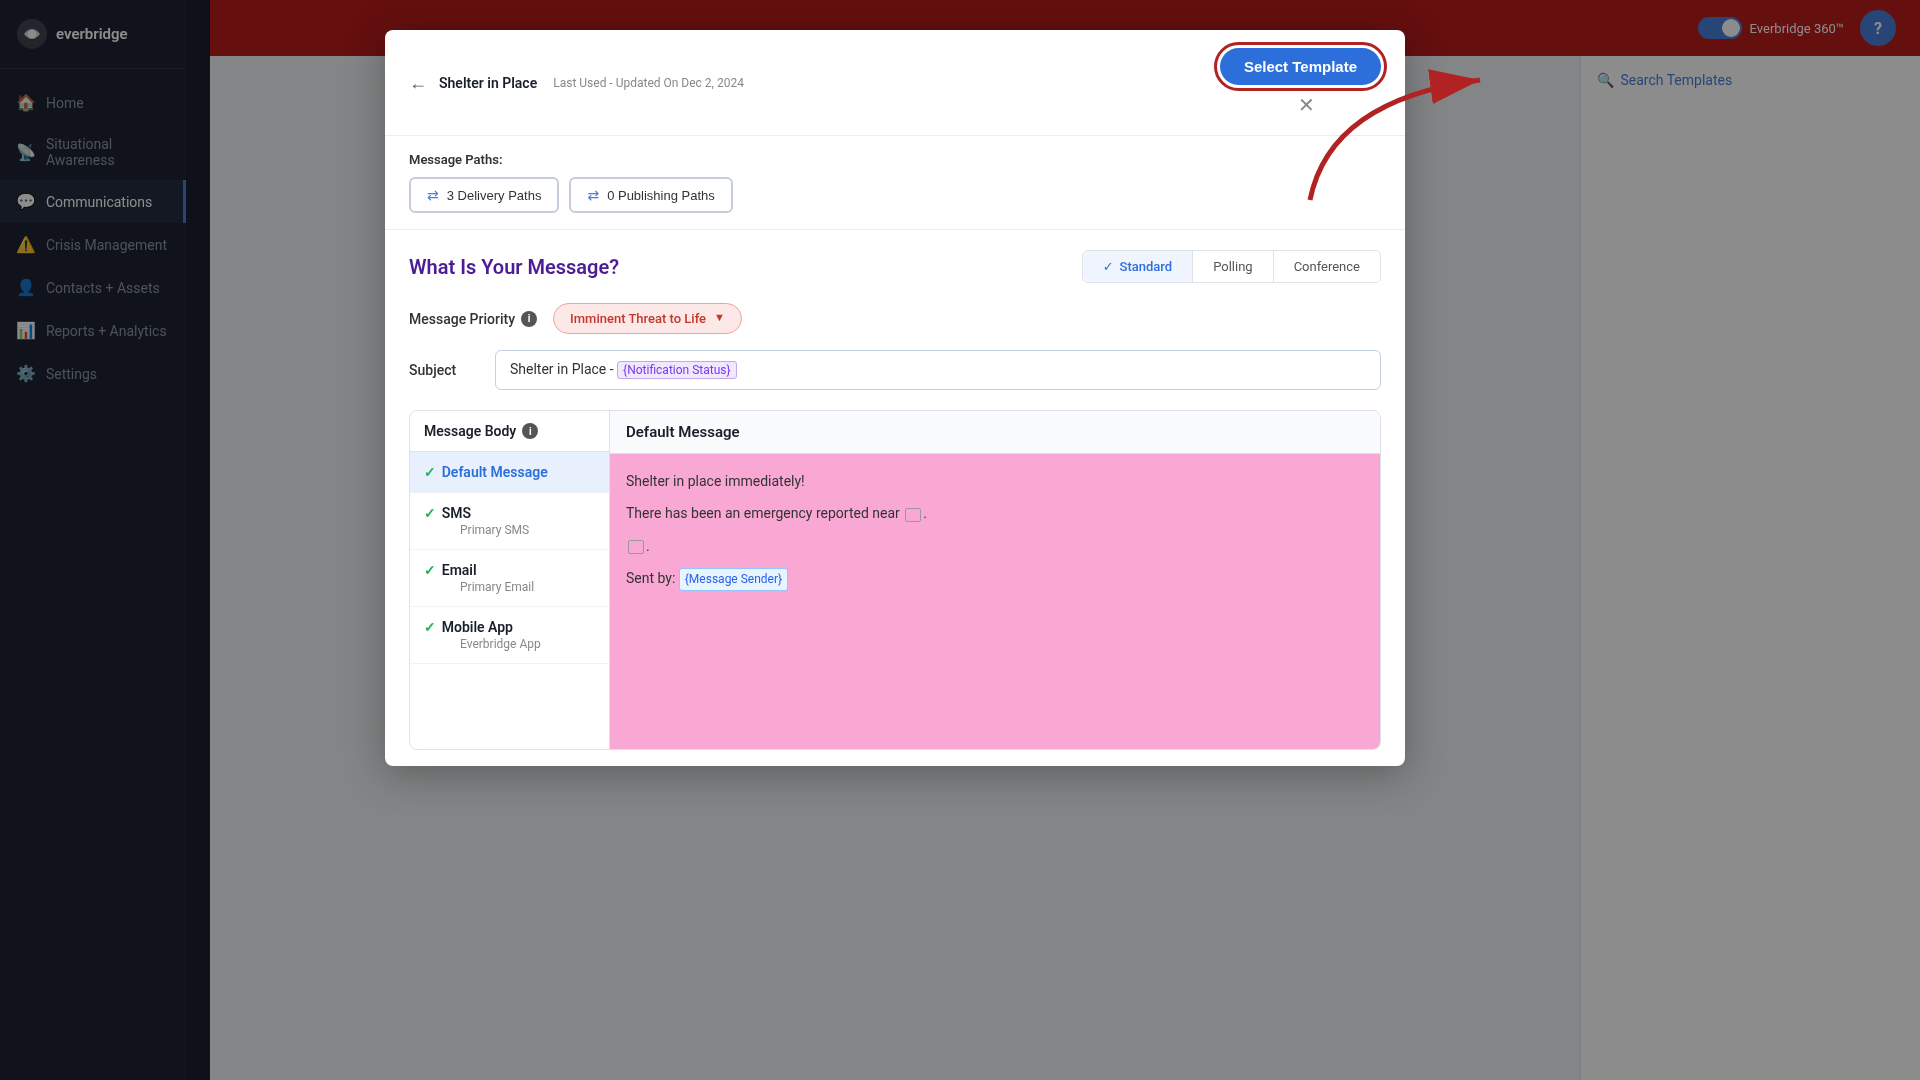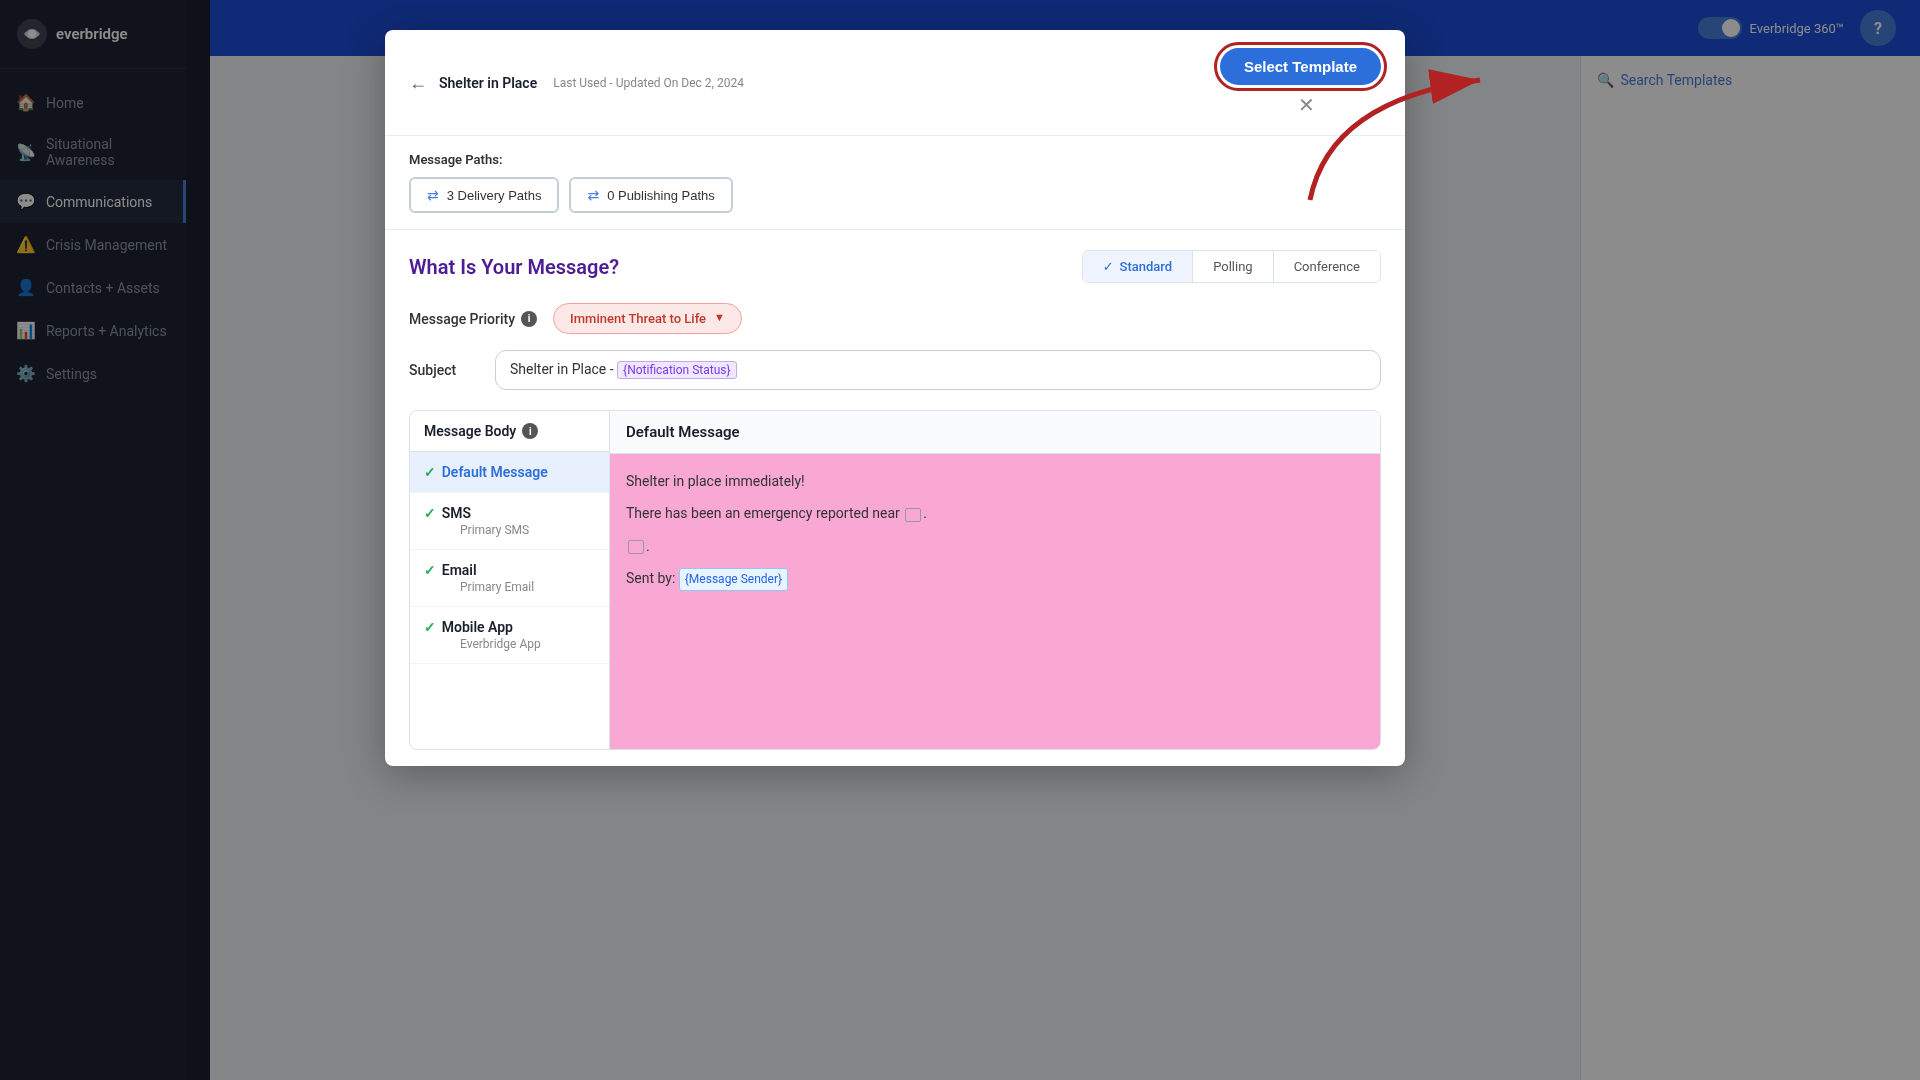--- a/index.html
+++ b/index.html
@@ -53,21 +53,21 @@
       color: #fff;
       border-right: 3px solid #4a7fdb;
     }
 
     
     .topbar {
       position: absolute;
       top: 0; right: 0;
       left: 210px;
       height: 56px;
-      background: #1d4ed8;
+      background: #b91c1c;
       display: flex;
       align-items: center;
       justify-content: flex-end;
       padding: 0 24px;
       gap: 16px;
       z-index: 1;
     }
     .topbar-toggle {
       display: flex;
       align-items: center;
@@ -338,21 +338,21 @@
     }
     .subject-label {
       font-size: 14px;
       color: #333;
       font-weight: 500;
       min-width: 70px;
     }
     .subject-input {
       flex: 1;
       border: 1.5px solid #c5d0e0;
-      border-radius: 11px;
+      border-radius: 6px;
       padding: 10px 14px;
       font-size: 14px;
       color: #333;
       outline: none;
     }
     .subject-variable {
       color: #9b59b6;
     }
 
     

